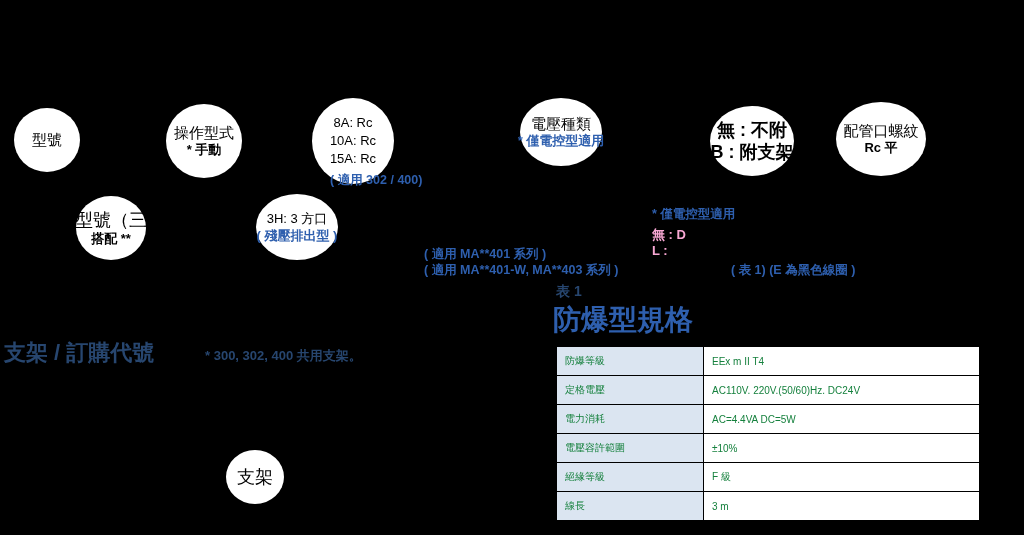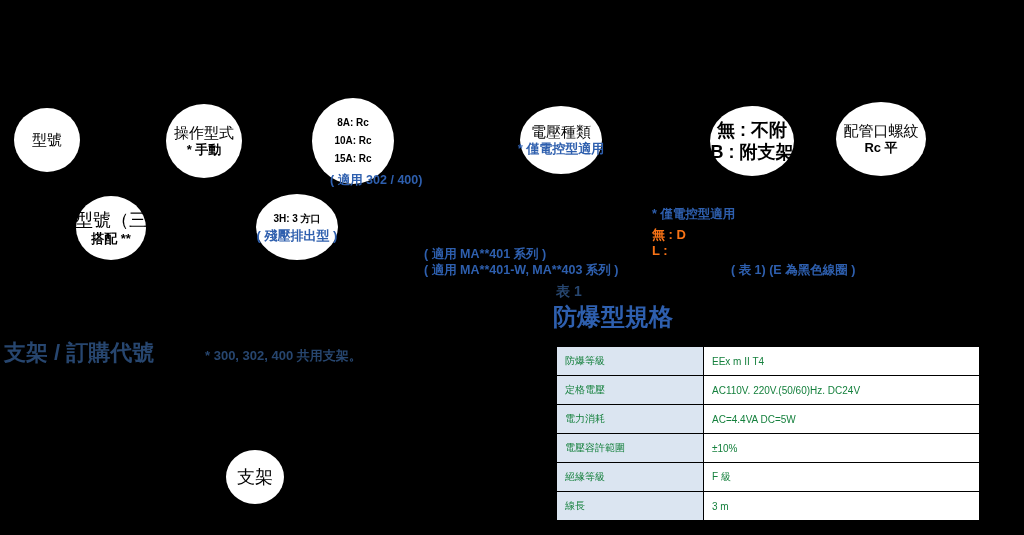--- a/index.html
+++ b/index.html
@@ -9,54 +9,54 @@
   }
   
   .bubble{
     position:absolute;background:#ffffff;border-radius:50%;
     display:flex;flex-direction:column;align-items:center;justify-content:center;
     text-align:center;color:#000;line-height:1.25;
   }
   .b-model      {left:14px;  top:108px; width:66px; height:64px;}
   .b-operation  {left:166px; top:104px; width:76px; height:74px;}
   .b-port       {left:312px; top:98px;  width:82px; height:86px;}
-  .b-voltage    {left:520px; top:106px; width:82px; height:68px;align-items:center;}
+  .b-voltage    {left:520px; top:98px; width:82px; height:68px;align-items:center;}
   .b-bracketopt {left:710px; top:106px; width:84px; height:70px;}
   .b-pipe       {left:836px; top:102px; width:90px; height:74px;}
   .b-model2     {left:76px;  top:196px; width:70px; height:64px;}
   .b-valve      {left:256px; top:194px; width:82px; height:66px;}
   .b-series     {left:436px; top:194px; width:74px; height:60px;}
   .b-bracket    {left:226px; top:450px; width:58px; height:54px;}
 
   .t15{font-size:15px;}
   .t14{font-size:18px;}
   .t13{font-size:13px;}
   .bold{font-weight:bold;}
-  .code{font-weight:bold;font-size:10px;line-height:18px;white-space:nowrap;}
+  .code{font-weight:normal;font-size:13px;line-height:18px;white-space:nowrap;}
   .blue{color:#2e5fae;}
   .nowrap{white-space:nowrap;}
 
   
   .note{position:absolute;color:#2e5fae;font-weight:bold;font-size:12.5px;white-space:nowrap;}
   .n-port    {left:330px; top:172px;}
   .n-series1 {left:424px; top:246px;}
   .n-series2 {left:424px; top:262px;}
   .n-table1  {left:731px; top:262px;}
 
   .coilblock{position:absolute;left:652px;top:206px;}
-  .coilblock .opt{color:#f97316;font-weight:bold;font-size:13px;line-height:16px;white-space:nowrap;}
+  .coilblock .opt{color:#f9a8d4;font-weight:bold;font-size:13px;line-height:16px;white-space:nowrap;}
   .coilblock .hd{color:#2e5fae;font-weight:bold;font-size:12.5px;margin-bottom:4px;white-space:nowrap;}
 
   
   .sec-title{position:absolute;left:4px;top:338px;font-size:22px;font-weight:bold;color:#27466f;white-space:nowrap;}
   .sec-note {position:absolute;left:205px;top:347px;font-size:13px;font-weight:bold;color:#27466f;white-space:nowrap;}
 
   
   .tbl-caption{position:absolute;left:556px;top:283px;font-size:14px;font-weight:bold;color:#27466f;}
-  .tbl-title  {position:absolute;left:553px;top:301px;font-size:24px;font-weight:bold;color:#2e5fae;white-space:nowrap;}
+  .tbl-title  {position:absolute;left:553px;top:301px;font-size:28px;font-weight:bold;color:#2e5fae;white-space:nowrap;}
   .spec-table{
     position:absolute;left:555px;top:345px;width:426px;
     border-collapse:collapse;border:2px solid #000;background:#fff;
     font-size:10px;color:#15803d;table-layout:fixed;
   }
   .spec-table td{border:1px solid #000;height:28px;padding:0 8px;}
   .spec-table td.lbl{width:130px;background:#dbe5f1;text-align:left;}
   .spec-table td.val{text-align:left;}
 </style>
 </head>

